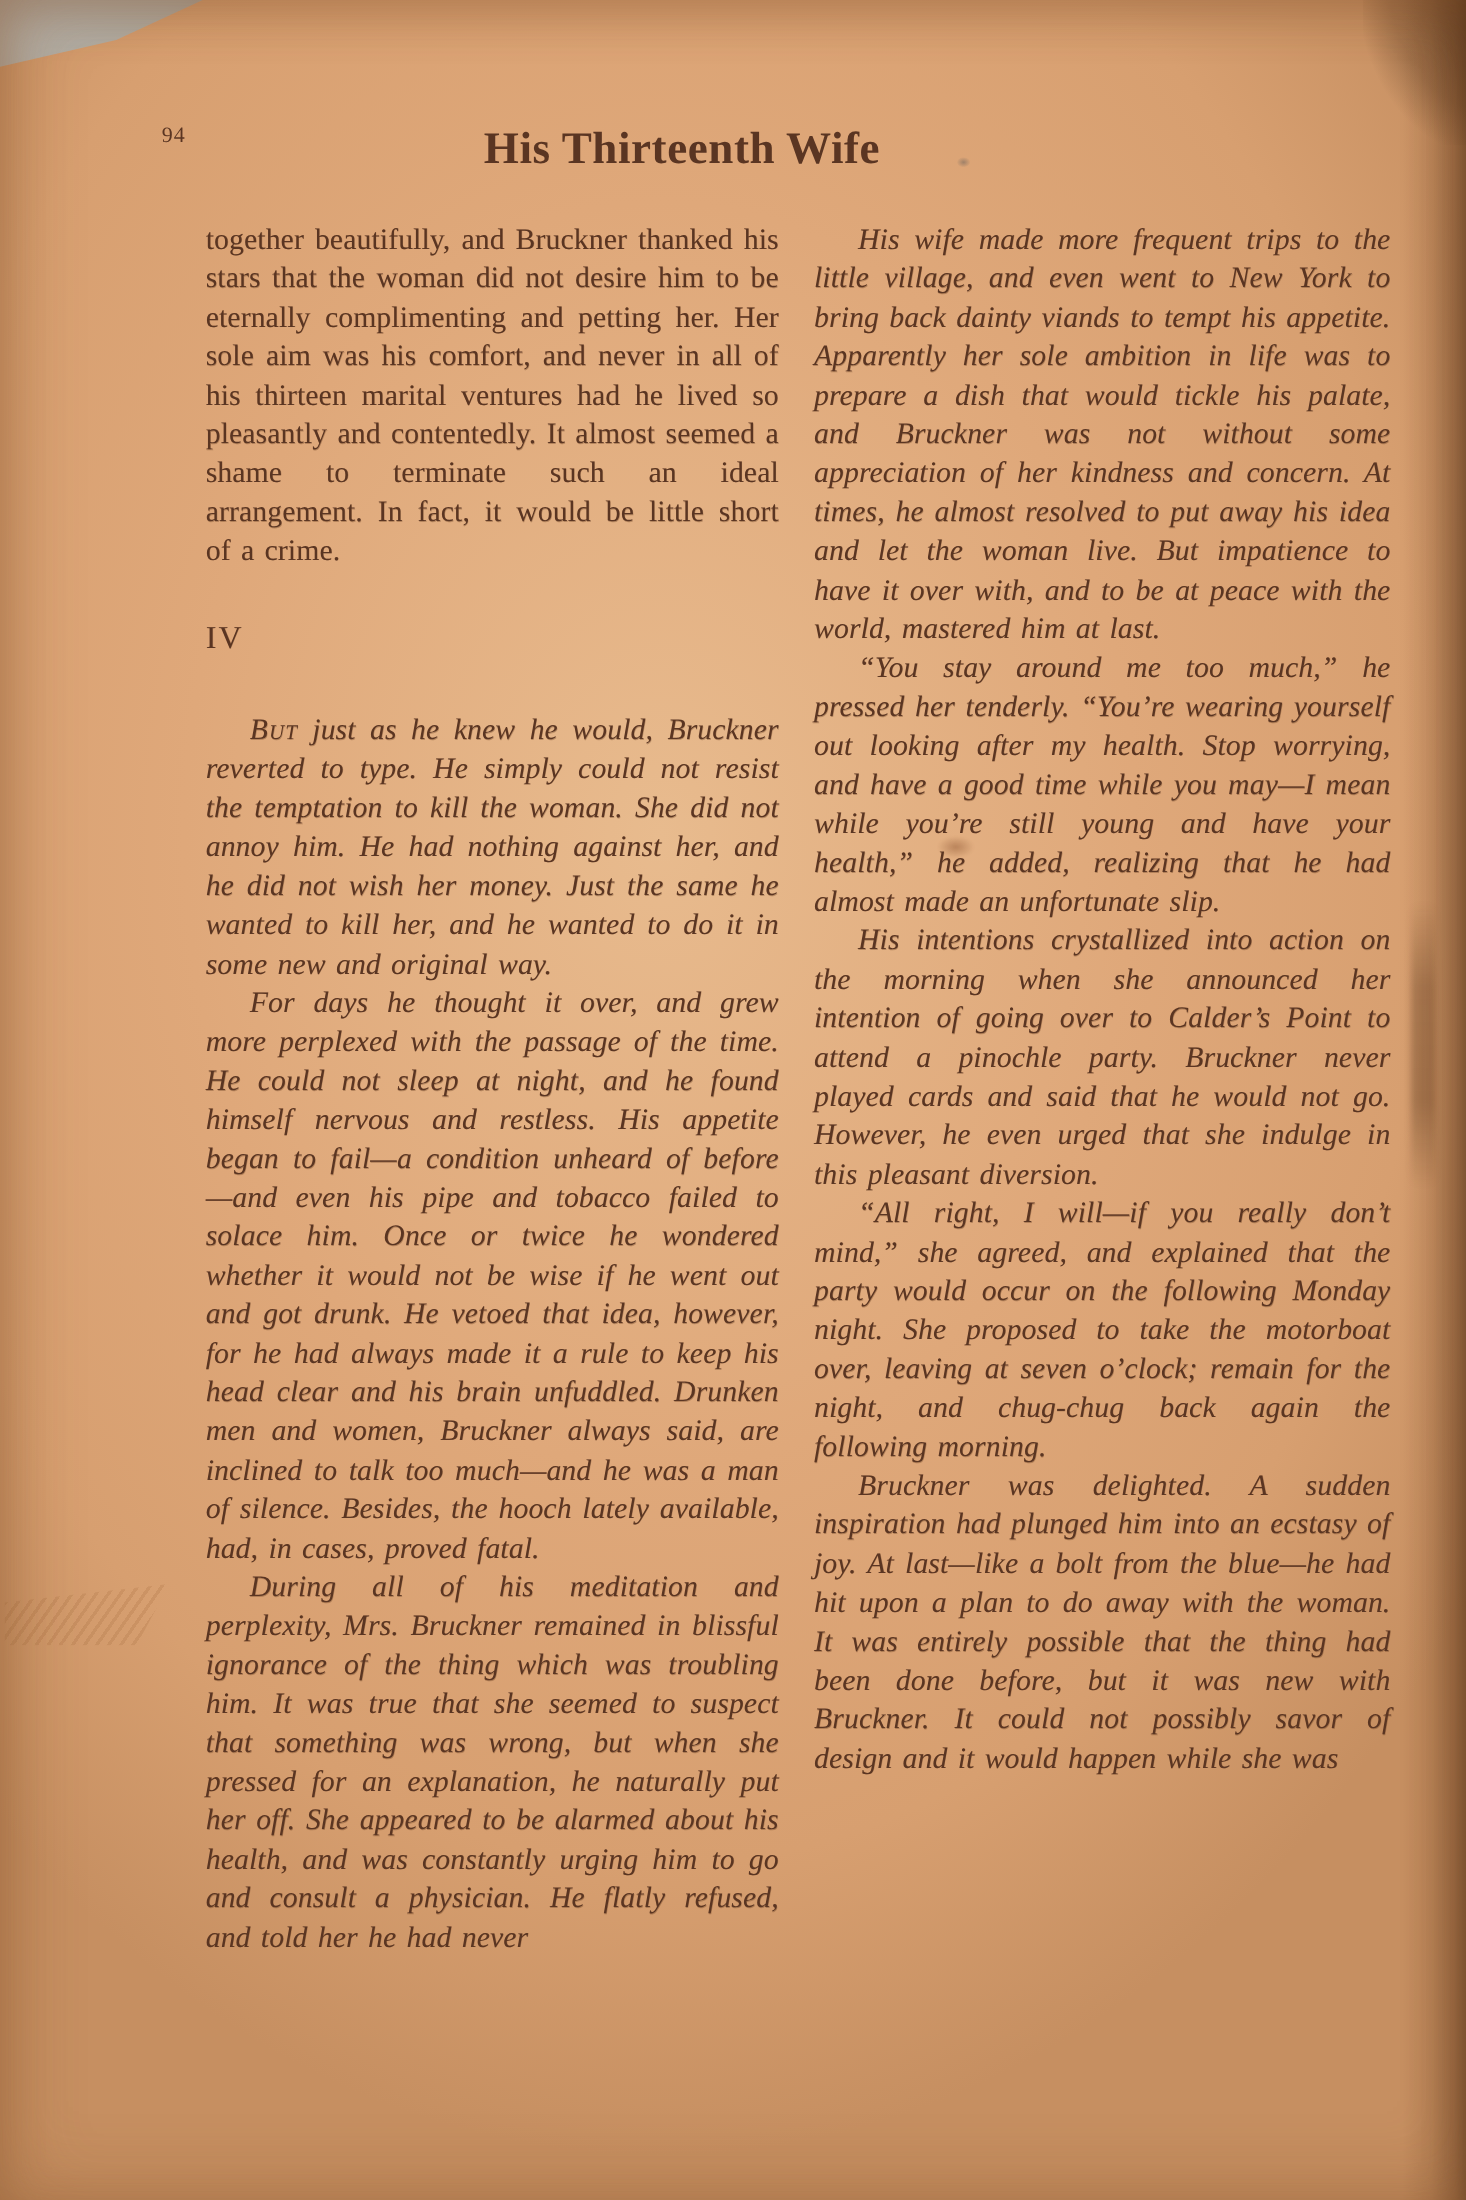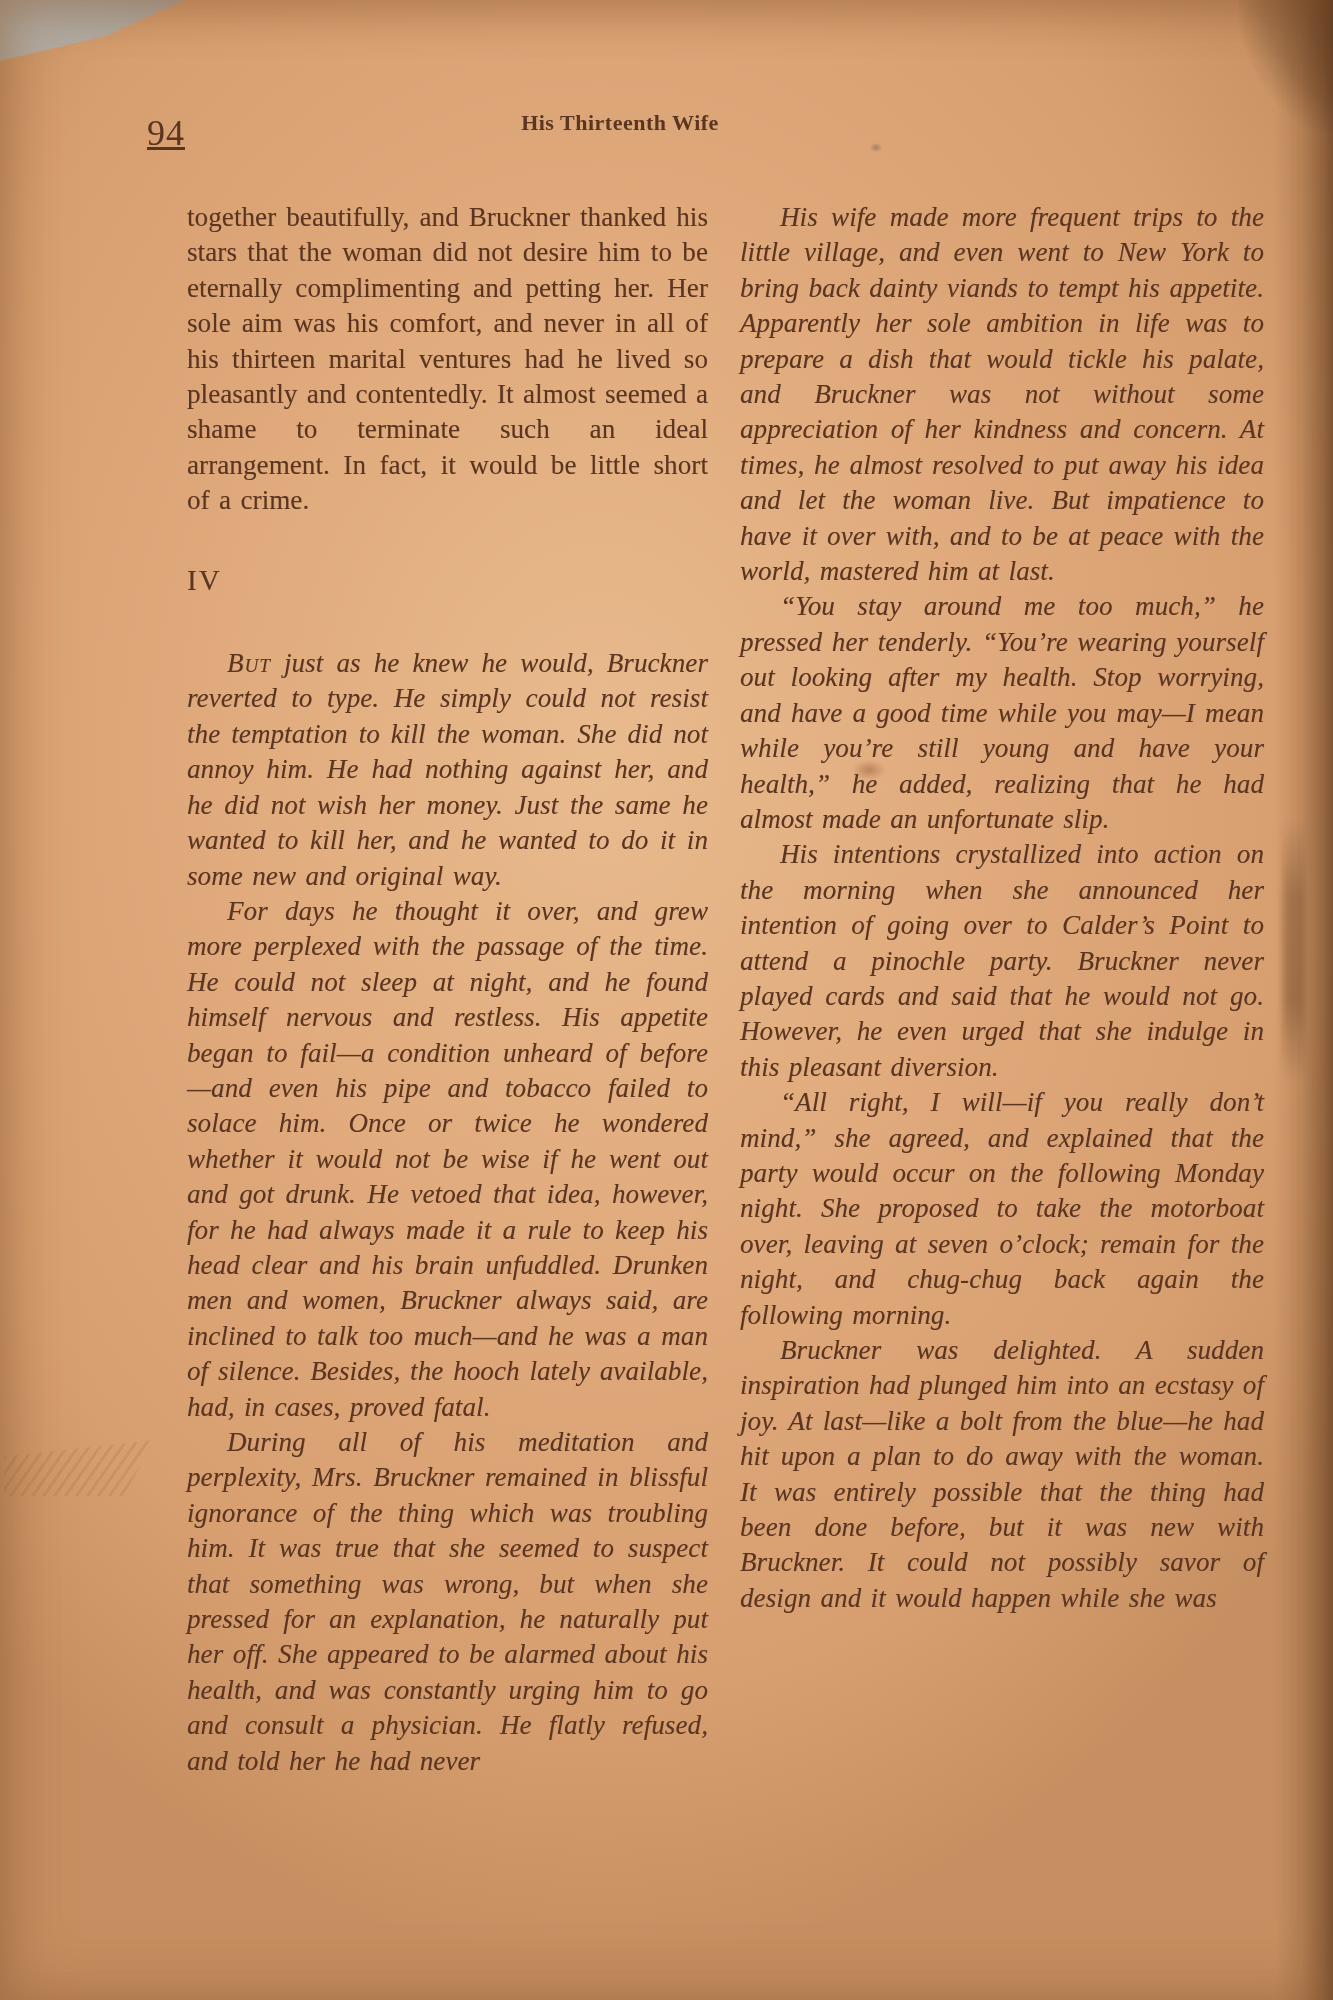--- a/index.html
+++ b/index.html
@@ -54,25 +54,25 @@
   }
   .smudge-hatch{
     left:4px;top:1440px;width:150px;height:56px;border-radius:0;
     background:repeating-linear-gradient(125deg, rgba(150,92,50,.22) 0 3px, rgba(150,92,50,0) 3px 9px);
     clip-path:polygon(0 30%,100% 0,80% 100%,0 100%);
     filter:blur(.5px);opacity:.8;
   }
   .page-header{position:absolute;top:112px;left:0;width:100%;height:40px;}
   .page-number{
     position:absolute;left:147px;top:0;
-    font-size:36px;letter-spacing:1px;text-decoration:underline;
+    font-size:20px;letter-spacing:1px;
   }
   .running-title{
     position:absolute;left:400px;top:-2px;width:440px;text-align:center;
-    font-size:22px;font-weight:700;letter-spacing:.5px;
+    font-size:41px;font-weight:700;letter-spacing:.5px;
   }
   .column{
     position:absolute;top:176px;
     font-size:27px;line-height:35.4px;
     text-align:justify;text-justify:inter-word;
     word-spacing:2.5px;letter-spacing:.1px;
     text-shadow:.4px .4px .6px rgba(96,56,30,.35);
     margin-top:24px;
   }
   .column-left{left:187px;width:521px;}

